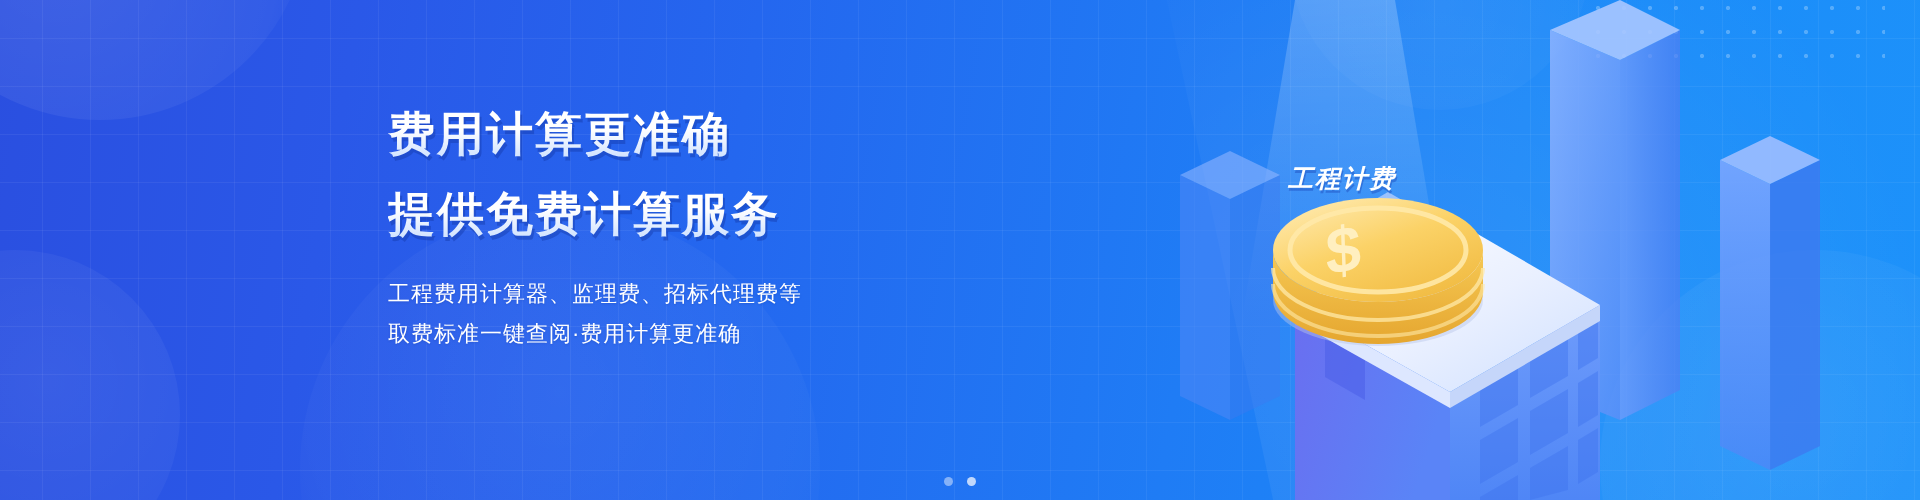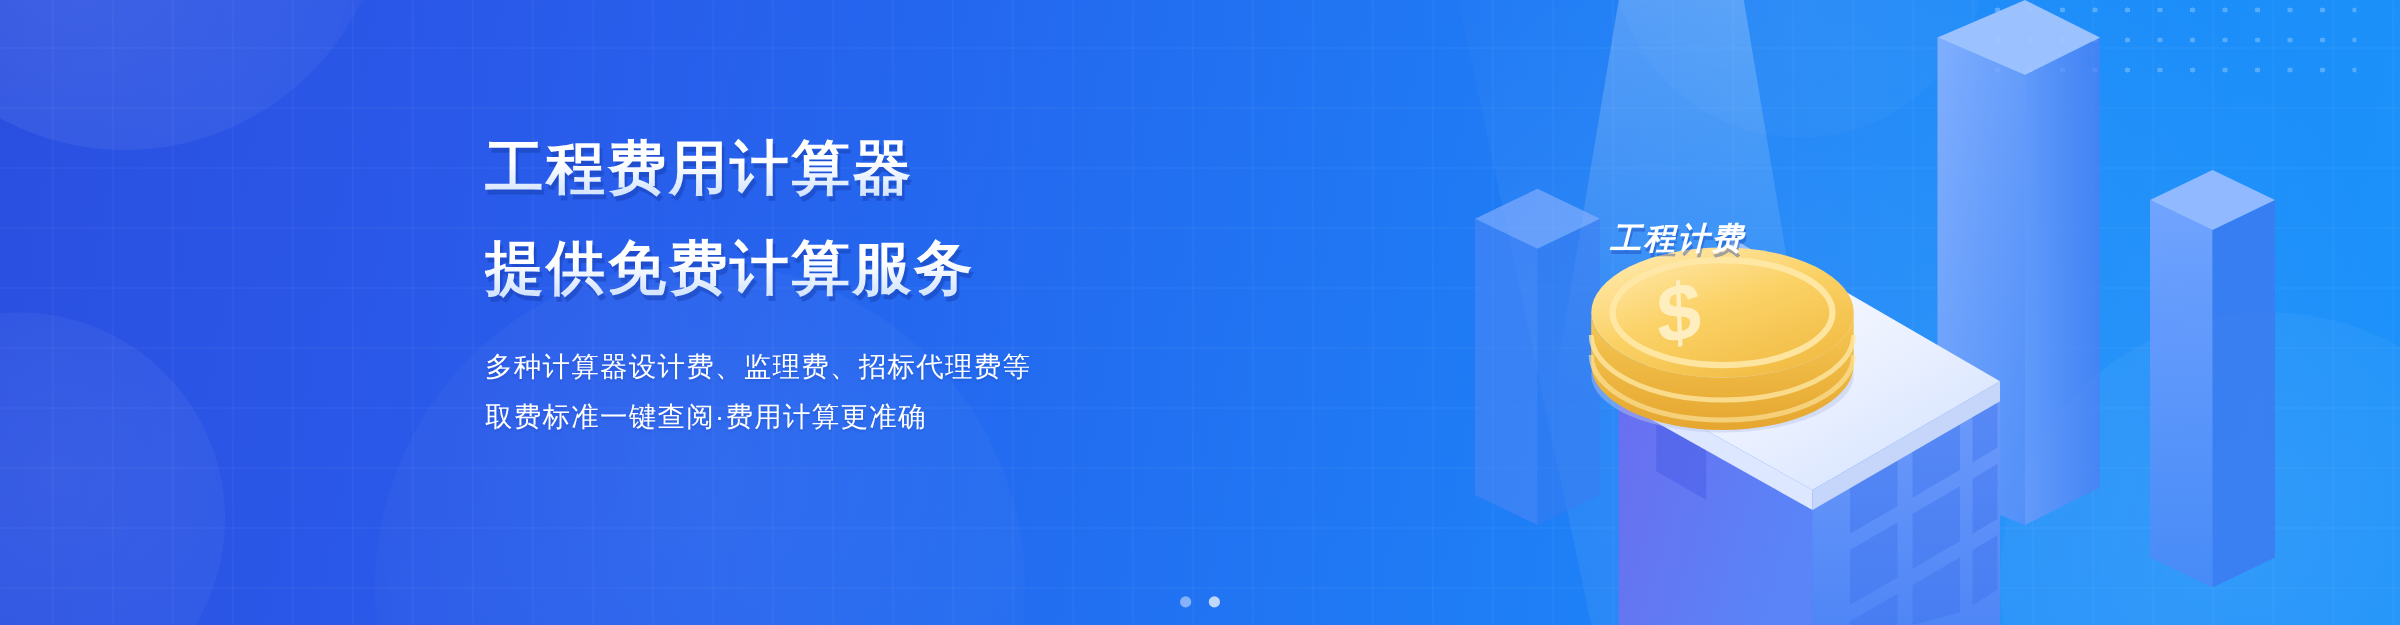--- a/index.html
+++ b/index.html
@@ -75,21 +75,20 @@
 
   
   .art{position:absolute;left:1120px;top:0;width:800px;height:500px;}
   .art svg{display:block;}
 
   .art-label{
     position:absolute;left:168px;top:162px;
     font-size:25px;font-weight:bold;font-style:italic;letter-spacing:2px;
     color:#ffffff;white-space:nowrap;
     text-shadow:1px 3px 0 rgba(26,64,180,.40);
-    margin-top:12px;
   }
 
   
   .dots{position:absolute;left:0;right:0;bottom:14px;display:flex;justify-content:center;gap:14px;}
   .dot{width:9px;height:9px;border-radius:50%;background:rgba(255,255,255,.45);}
   .dot.active{background:rgba(255,255,255,.72);}
 </style>
 </head>
 <body>
 
@@ -98,23 +97,23 @@
   <div class="grid"></div>
   <div class="swoosh"></div>
   <div class="circle c-topleft"></div>
   <div class="circle c-left-mid"></div>
   <div class="circle c-center"></div>
   <div class="circle c-rtop"></div>
   <div class="circle c-right"></div>
   <div class="dotmatrix"></div>
 
   <div class="copy">
-    <div class="headline l1">工程费用计算器</div>
+    <div class="headline l1">费用计算更准确</div>
     <div class="headline l2">提供免费计算服务</div>
-    <div class="desc">多种计算器设计费、监理费、招标代理费等</div>
+    <div class="desc">工程费用计算器、监理费、招标代理费等</div>
     <div class="desc" style="margin-top:0">取费标准一键查阅·费用计算更准确</div>
   </div>
 
   <div class="art">
     <svg width="800" height="500" viewBox="0 0 800 500" xmlns="http://www.w3.org/2000/svg">
       <defs>
         <linearGradient id="bar1" x1="0" y1="0" x2="1" y2="1">
           <stop offset="0%" stop-color="#8fb4ff" stop-opacity=".85"></stop>
           <stop offset="100%" stop-color="#5f8ef8" stop-opacity=".75"></stop>
         </linearGradient>

